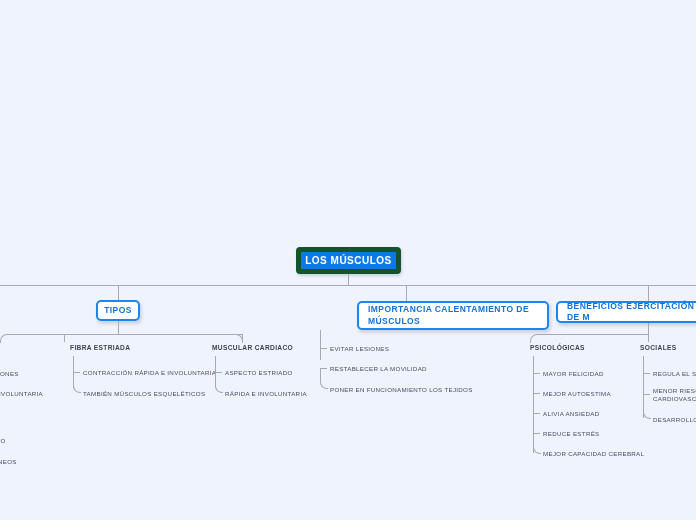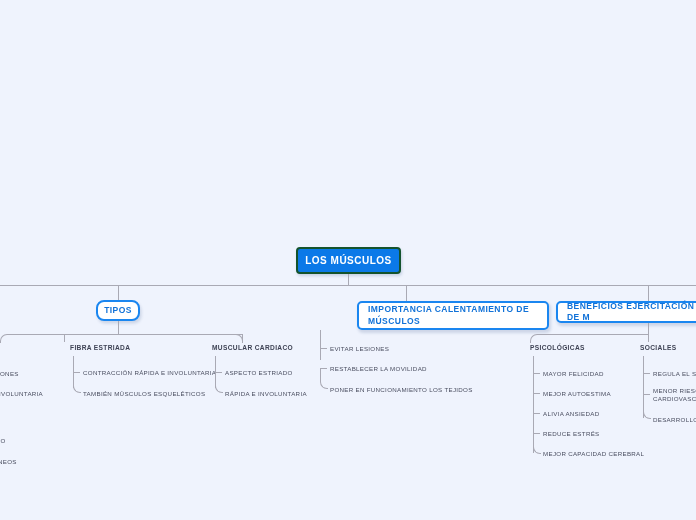--- a/index.html
+++ b/index.html
@@ -57,21 +57,21 @@
   }
 
   
   .node-root {
     position: absolute;
     left: 296px;
     top: 247px;
     width: 105px;
     height: 27px;
     background: #0b79e8;
-    border: 2px solid #14532d;
+    border: 5px solid #14532d;
     border-radius: 4px;
     box-sizing: border-box;
     color: #ffffff;
     font-size: 10px;
     font-weight: bold;
     letter-spacing: 0.5px;
     display: flex;
     align-items: center;
     justify-content: center;
     box-shadow: 1px 2px 3px rgba(30, 60, 120, 0.18);
@@ -90,21 +90,21 @@
     letter-spacing: 0.45px;
     display: flex;
     align-items: center;
     padding: 0 9px;
     box-shadow: 1.5px 2.5px 3px rgba(30, 60, 120, 0.16);
     line-height: 1.35;
   }
   .node-branch.centered { justify-content: center; padding: 0 12px; }
 
   #branch-tipos {
-    left: 96px; top: 300px; width: 44px; height: 21px; border-radius: 8px;
+    left: 96px; top: 300px; width: 44px; height: 21px;
   }
   #branch-importancia {
     left: 310px; top: 301px; width: 192px; height: 29px; margin-left: 47px;
   }
   #branch-beneficios {
     left: 556px; top: 301px; width: 160px; height: 22px;
   }
 
   
   .node-sub {

